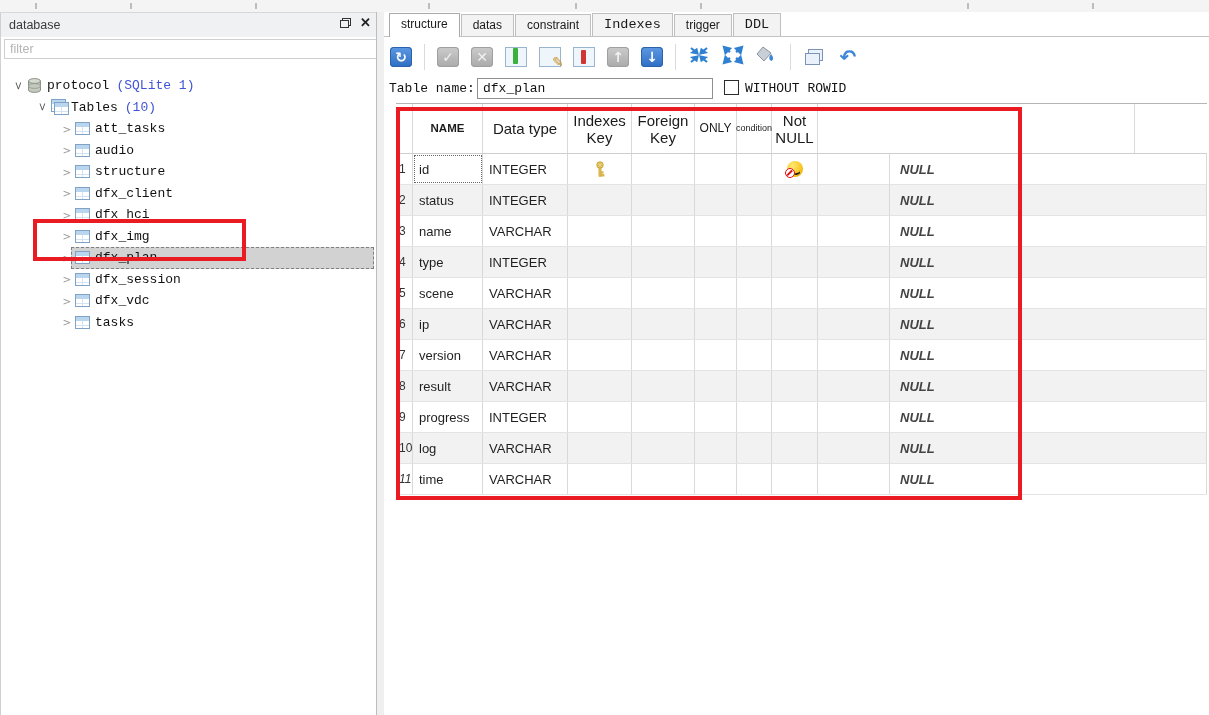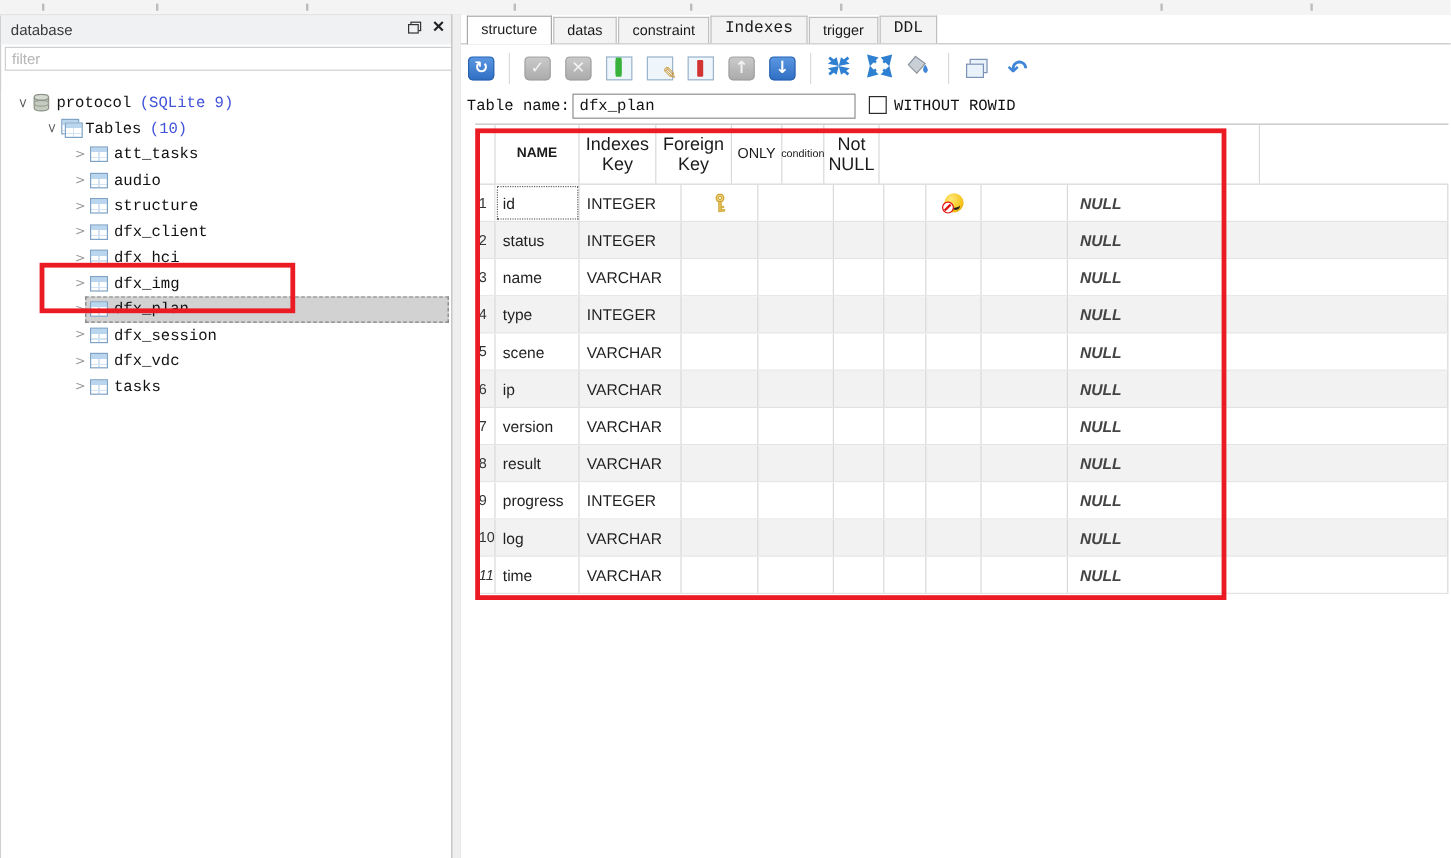--- a/index.html
+++ b/index.html
@@ -153,21 +153,21 @@
         <div class="trow" style="padding-left: 10px;">
           <span class="chev exp">&gt;</span>
           <span class="ticon">
             <svg width="15" height="16" viewBox="0 0 15 16">
               <path d="M1.5 3 v9 a6 2.4 0 0 0 12 0 v-9" fill="#c4cabe" stroke="#8a9186"></path>
               <ellipse cx="7.5" cy="8" rx="6" ry="2.4" fill="none" stroke="#9aa193"></ellipse>
               <ellipse cx="7.5" cy="3" rx="6" ry="2.4" fill="#d6dbd1" stroke="#8a9186"></ellipse>
             </svg>
           </span>
           <span class="tlabel">protocol</span>
-          <span class="tsuffix">(SQLite 9)</span>
+          <span class="tsuffix">(SQLite 1)</span>
         </div>
         <div class="trow" style="padding-left: 34px;">
           <span class="chev exp">&gt;</span>
           <span class="ticon">
             <span class="tblgrp">
               <span class="tbl back"></span>
               <span class="tbl front"></span>
             </span>
           </span>
           <span class="tlabel">Tables</span>
@@ -341,20 +341,21 @@
       <input id="tablename-input" value="dfx_plan" style="">
       <span id="rowid-checkbox"></span>
       <span id="rowid-label">WITHOUT ROWID</span>
     </div>
   </div>
 
   <div id="grid">
     <div id="grid-header">
         <div class="hcell " style="width: 17px; flex: 0 0 17px;"></div>
         <div class="hcell h-small" style="width: 70px; flex: 0 0 70px;">NAME</div>
+        <div class="hcell h-big" style="width: 85px; flex: 0 0 85px;">Data type</div>
         <div class="hcell h-big" style="width: 64px; flex: 0 0 64px;">Indexes Key</div>
         <div class="hcell h-big" style="width: 63px; flex: 0 0 63px;">Foreign Key</div>
         <div class="hcell h-only" style="width: 42px; flex: 0 0 42px;">ONLY</div>
         <div class="hcell h-cond" style="width: 35px; flex: 0 0 35px;">condition</div>
         <div class="hcell h-big" style="width: 46px; flex: 0 0 46px;">Not NULL</div>
         <div class="hcell " style="width: 317px; flex: 0 0 317px;"></div>
       </div>
     <div id="grid-body">
         <div class="grow">
           <div class="gcell num" style="width: 17px; flex: 0 0 17px;">1</div>

